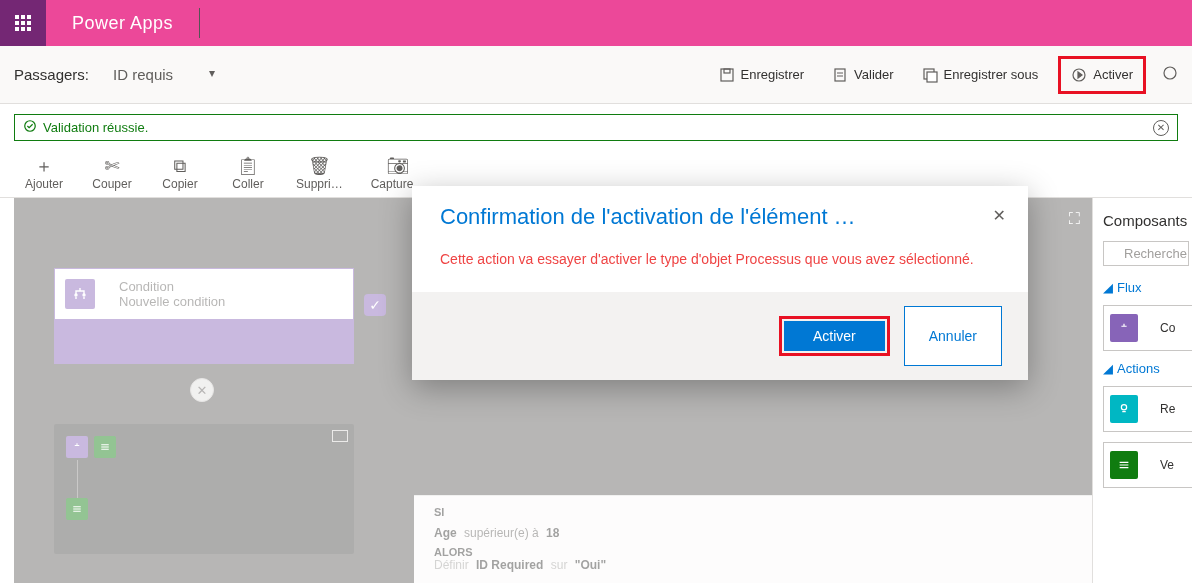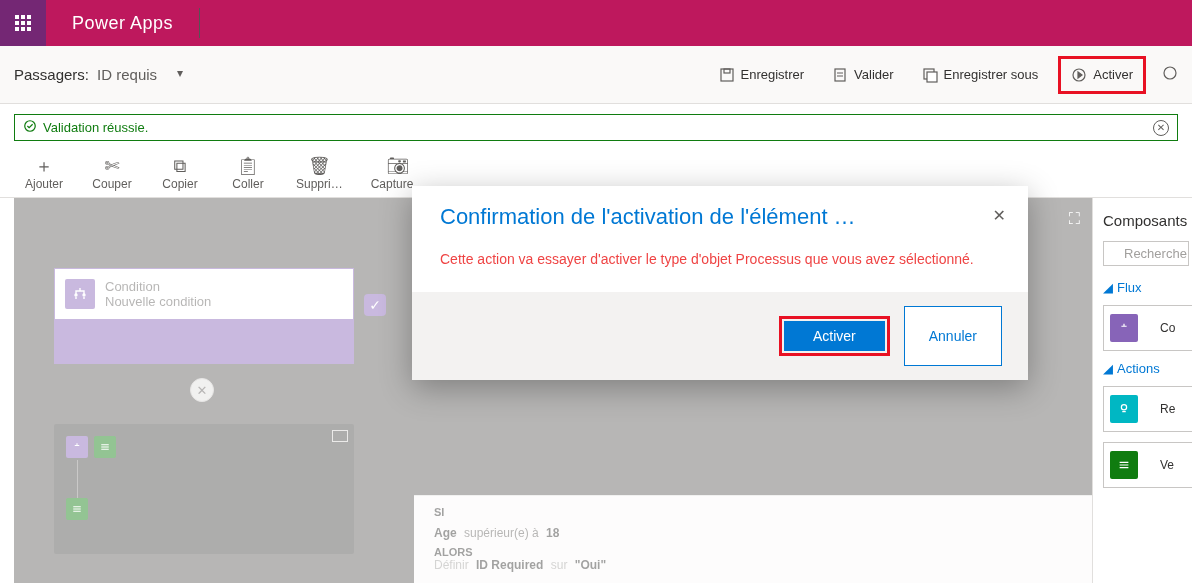--- a/index.html
+++ b/index.html
@@ -1,28 +1,28 @@
 <!DOCTYPE html>
 <html><head>
 <meta charset="utf-8">
 <style>
   * { box-sizing: border-box; margin: 0; padding: 0; font-family: "Segoe UI", sans-serif; }
   body { width: 1192px; height: 583px; overflow: hidden; background: #fff; position: relative; }
 
   
-  .header { background: #be185d; height: 46px; display: flex; align-items: center; color: #fff; }
+  .header { background: #ec4899; height: 46px; display: flex; align-items: center; color: #fff; }
   .waffle { width: 46px; height: 46px; background: #742774; display: flex; align-items: center; justify-content: center; }
   .waffle-grid { display: grid; grid-template-columns: repeat(3,4px); grid-template-rows: repeat(3,4px); gap: 2px; }
   .waffle-grid span { background: #fff; width: 4px; height: 4px; }
   .app-title { margin-left: 26px; font-size: 18px; font-weight: 400; letter-spacing: 0.5px; }
   .header-divider { width: 1px; height: 30px; background: #555; margin-left: 26px; }
 
   
   .crumb-bar { height: 58px; border-bottom: 1px solid #e1dfdd; display: flex; align-items: center; padding: 0 14px; background: #faf9f8; }
-  .crumb-left { display: flex; gap: 8px; color: #323130; font-size: 15px; }
+  .crumb-left { display: flex; gap: 24px; color: #323130; font-size: 15px; }
   .crumb-chevron { margin-left: 12px; font-size: 12px; color: #605e5c; }
   .spacer { flex: 1; }
   .cmd-actions { display: flex; gap: 12px; align-items: center; }
   .cmd-btn { display: flex; align-items: center; gap: 6px; padding: 6px 8px; font-size: 13px; color: #323130; background: none; border: none; cursor: pointer; }
   .cmd-btn svg, .cmd-btn .ico { width: 16px; height: 16px; color: #605e5c; }
   .highlight-red { border: 3px solid #e81123; padding: 2px; }
   .highlight-red .cmd-btn { padding: 6px 8px; }
 
   
   .validation { margin: 10px 14px 10px 14px; border: 1px solid #107c10; color: #107c10; display: flex; align-items: center; padding: 4px 8px; font-size: 13px; }
@@ -32,21 +32,21 @@
   
   .tool-row { display: flex; gap: 28px; padding: 4px 24px 6px 24px; border-bottom: 1px solid #e1dfdd; }
   .tool { display: flex; flex-direction: column; align-items: center; font-size: 12px; color: #605e5c; cursor: pointer; min-width: 40px; }
   .tool .glyph { font-size: 18px; height: 22px; display: flex; align-items: center; }
 
   
   .canvas-wrap { display: flex; height: calc(100% - 46px - 58px - 36px - 56px); }
   .canvas { flex: 1; background: #605e5c; position: relative; margin-left: 14px; }
   .canvas-cover { position: absolute; inset: 0; background: rgba(255,255,255,0.55); }
   .card-stack { position: absolute; left: 40px; top: 70px; }
-  .condition-card { width: 300px; background: #fff; border: 1px solid #8764b8; display: flex; align-items: center; padding: 10px; gap: 10px; }
+  .condition-card { width: 300px; background: #fff; border: 1px solid #8764b8; display: flex; align-items: center; padding: 10px; gap: 24px; }
   .condition-card .ic { width: 30px; height: 30px; background: #8764b8; display: flex; align-items: center; justify-content: center; color: #fff; border-radius: 2px; }
   .condition-card .txt { font-size: 13px; color: #605e5c; }
   .condition-bar { width: 300px; height: 44px; background: #8764b8; }
   .check-circle { position: absolute; left: 350px; top: 96px; width: 22px; height: 22px; background: #8764b8; border-radius: 4px; display: flex; align-items: center; justify-content: center; color: #fff; font-size: 14px; }
   .x-circle { position: absolute; left: 176px; top: 180px; width: 24px; height: 24px; background: #e1dfdd; border-radius: 50%; display: flex; align-items: center; justify-content: center; font-size: 13px; color: #605e5c; border: 1px solid #c8c6c4; }
   .mini-card { position: absolute; left: 40px; top: 226px; width: 300px; height: 130px; background: #4b4a48; border-radius: 2px; padding: 12px; }
   .mini-card .box { width: 22px; height: 22px; display: inline-flex; align-items: center; justify-content: center; border-radius: 2px; margin-right: 6px; }
   .mini-card .purple { background: #8764b8; }
   .mini-card .green { background: #107c10; }
   .mini-card .toprow { display: flex; }

